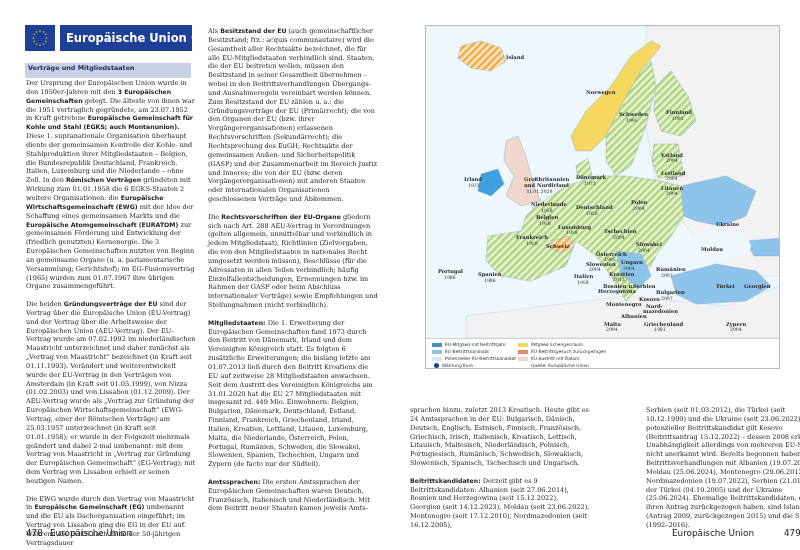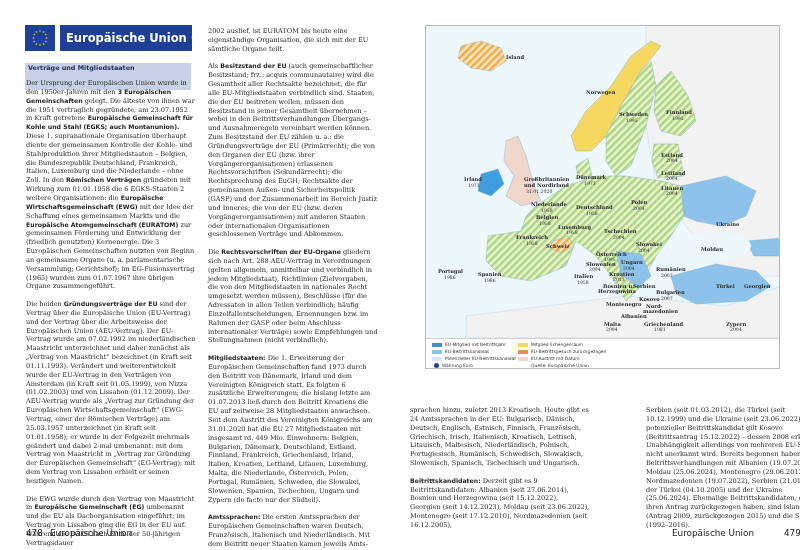--- a/index.html
+++ b/index.html
@@ -13,21 +13,21 @@
   .col b { font-family: "DejaVu Sans", sans-serif; font-weight: bold; font-size: 6.2px; }
   #col1 { left: 26px; top: 79px; width: 170px; }
   #col2 { left: 208px; top: 27px; width: 170px; }
   #col3 { left: 410px; top: 406px; width: 180px; }
   #col4 { left: 610px; top: 406px; width: 180px; margin-left: 36px; }
   .title-bar { position: absolute; top: 25px; height: 26px; }
   #flag-box { left: 25px; width: 30px; background: #1d3f96; }
   #title-box { left: 60px; width: 132px; background: #1d3f96; color: #fff;
     font-family: "DejaVu Sans", sans-serif; font-weight: bold; font-size: 11.5px;
     line-height: 26px; padding-left: 6px; white-space: nowrap; }
-  #section-bar { position: absolute; left: 25px; top: 63px; width: 166px; height: 27px;
+  #section-bar { position: absolute; left: 25px; top: 63px; width: 166px; height: 15px;
     background: #c9d1e6; font-family: "DejaVu Sans", sans-serif; font-weight: bold;
     font-size: 6.4px; line-height: 11px; padding-left: 3px; color: #1c2a55; }
   .footer { position: absolute; top: 528px; font-family: "DejaVu Sans", sans-serif;
     font-size: 8.8px; color: #1a1a1a; white-space: nowrap; }
   #footer-left-num { left: 26px; }
   #footer-left-title { left: 50px; }
   #footer-right-title { left: 672px; }
   #footer-right-num { left: 784px; }
   
   #map { position: absolute; left: 425px; top: 25px; width: 355px; height: 344px;
@@ -68,21 +68,20 @@
 </div>
 <div class="title-bar" id="title-box">Europäische Union (EU)</div>
 <div id="section-bar">Verträge und Mitgliedstaaten</div>
 
 <div class="col" id="col1">
     <p>Der Ursprung der Europäischen Union wurde in den 1950er-Jahren mit den <b>3 Europäischen Gemeinschaften</b> gelegt. Die älteste von ihnen war die 1951 vertraglich gegründete, am 23.07.1952 in Kraft getretene <b>Europäische Gemeinschaft für Kohle und Stahl (EGKS; auch Montanunion).</b> Diese 1. supranationale Organisation überhaupt diente der gemeinsamen Kontrolle der Kohle- und Stahlproduktion ihrer Mitgliedstaaten – Belgien, die Bundesrepublik Deutschland, Frankreich, Italien, Luxemburg und die Niederlande – ohne Zoll. In den <b>Römischen Verträgen</b> gründeten mit Wirkung zum 01.01.1958 die 6 EGKS-Staaten 2 weitere Organisationen: die <b>Europäische Wirtschaftsgemeinschaft (EWG)</b> mit der Idee der Schaffung eines gemeinsamen Markts und die <b>Europäische Atomgemeinschaft (EURATOM)</b> zur gemeinsamen Förderung und Entwicklung der (friedlich genutzten) Kernenergie. Die 3 Europäischen Gemeinschaften nutzten von Beginn an gemeinsame Organe (u. a. parlamentarische Versammlung; Gerichtshof); im EG-Fusionsvertrag (1965) wurden zum 01.07.1967 ihre übrigen Organe zusammengeführt.</p>
     <p>Die beiden <b>Gründungsverträge der EU</b> sind der Vertrag über die Europäische Union (EU-Vertrag) und der Vertrag über die Arbeitsweise der Europäischen Union (AEU-Vertrag). Der EU-Vertrag wurde am 07.02.1992 im niederländischen Maastricht unterzeichnet und daher zunächst als „Vertrag von Maastricht“ bezeichnet (in Kraft seit 01.11.1993). Verändert und weiterentwickelt wurde der EU-Vertrag in den Verträgen von Amsterdam (in Kraft seit 01.05.1999), von Nizza (01.02.2003) und von Lissabon (01.12.2009). Der AEU-Vertrag wurde als „Vertrag zur Gründung der Europäischen Wirtschaftsgemeinschaft“ (EWG-Vertrag, einer der Römischen Verträge) am 25.03.1957 unterzeichnet (in Kraft seit 01.01.1958); er wurde in der Folgezeit mehrmals geändert und dabei 2-mal umbenannt: mit dem Vertrag von Maastricht in „Vertrag zur Gründung der Europäischen Gemeinschaft“ (EG-Vertrag); mit dem Vertrag von Lissabon erhielt er seinen heutigen Namen.</p>
     <p>Die EWG wurde durch den Vertrag von Maastricht in <b>Europäische Gemeinschaft (EG)</b> umbenannt und die EU als Dachorganisation eingeführt; im Vertrag von Lissabon ging die EG in der EU auf. Während die EGKS nach Ende der 50-jährigen Vertragsdauer</p>
   </div>
 <div class="col" id="col2">
-    <p>2002 auslief, ist EURATOM bis heute eine eigenständige Organisation, die sich mit der EU sämtliche Organe teilt.</p>
     <p>Als <b>Besitzstand der EU</b> (auch gemeinschaftlicher Besitzstand; frz.: acquis communautaire) wird die Gesamtheit aller Rechtsakte bezeichnet, die für alle EU-Mitgliedstaaten verbindlich sind. Staaten, die der EU beitreten wollen, müssen den Besitzstand in seiner Gesamtheit übernehmen – wobei in den Beitrittsverhandlungen Übergangs- und Ausnahmeregeln vereinbart werden können. Zum Besitzstand der EU zählen u. a.: die Gründungsverträge der EU (Primärrecht); die von den Organen der EU (bzw. ihrer Vorgängerorganisationen) erlassenen Rechtsvorschriften (Sekundärrecht); die Rechtsprechung des EuGH; Rechtsakte der gemeinsamen Außen- und Sicherheitspolitik (GASP) und der Zusammenarbeit im Bereich Justiz und Inneres; die von der EU (bzw. deren Vorgängerorganisationen) mit anderen Staaten oder internationalen Organisationen geschlossenen Verträge und Abkommen.</p>
     <p>Die <b>Rechtsvorschriften der EU-Organe</b> gliedern sich nach Art. 288 AEU-Vertrag in Verordnungen (gelten allgemein, unmittelbar und verbindlich in jedem Mitgliedstaat), Richtlinien (Zielvorgaben, die von den Mitgliedstaaten in nationales Recht umgesetzt werden müssen), Beschlüsse (für die Adressaten in allen Teilen verbindlich; häufig Einzelfallentscheidungen, Ernennungen bzw. im Rahmen der GASP oder beim Abschluss internationaler Verträge) sowie Empfehlungen und Stellungnahmen (nicht verbindlich).</p>
     <p><b>Mitgliedstaaten:</b> Die 1. Erweiterung der Europäischen Gemeinschaften fand 1973 durch den Beitritt von Dänemark, Irland und dem Vereinigten Königreich statt. Es folgten 6 zusätzliche Erweiterungen; die bislang letzte am 01.07.2013 ließ durch den Beitritt Kroatiens die EU auf zeitweise 28 Mitgliedstaaten anwachsen. Seit dem Austritt des Vereinigten Königreichs am 31.01.2020 hat die EU 27 Mitgliedstaaten mit insgesamt rd. 449 Mio. Einwohnern: Belgien, Bulgarien, Dänemark, Deutschland, Estland, Finnland, Frankreich, Griechenland, Irland, Italien, Kroatien, Lettland, Litauen, Luxemburg, Malta, die Niederlande, Österreich, Polen, Portugal, Rumänien, Schweden, die Slowakei, Slowenien, Spanien, Tschechien, Ungarn und Zypern (de facto nur der Südteil).</p>
     <p><b>Amtssprachen:</b> Die ersten Amtssprachen der Europäischen Gemeinschaften waren Deutsch, Französisch, Italienisch und Niederländisch. Mit dem Beitritt neuer Staaten kamen jeweils Amts-</p>
   </div>
 
 <div class="footer" id="footer-left-num">478</div>
 <div class="footer" id="footer-left-title">Europäische Union</div>
 
 <div class="page" id="right-page"></div>

